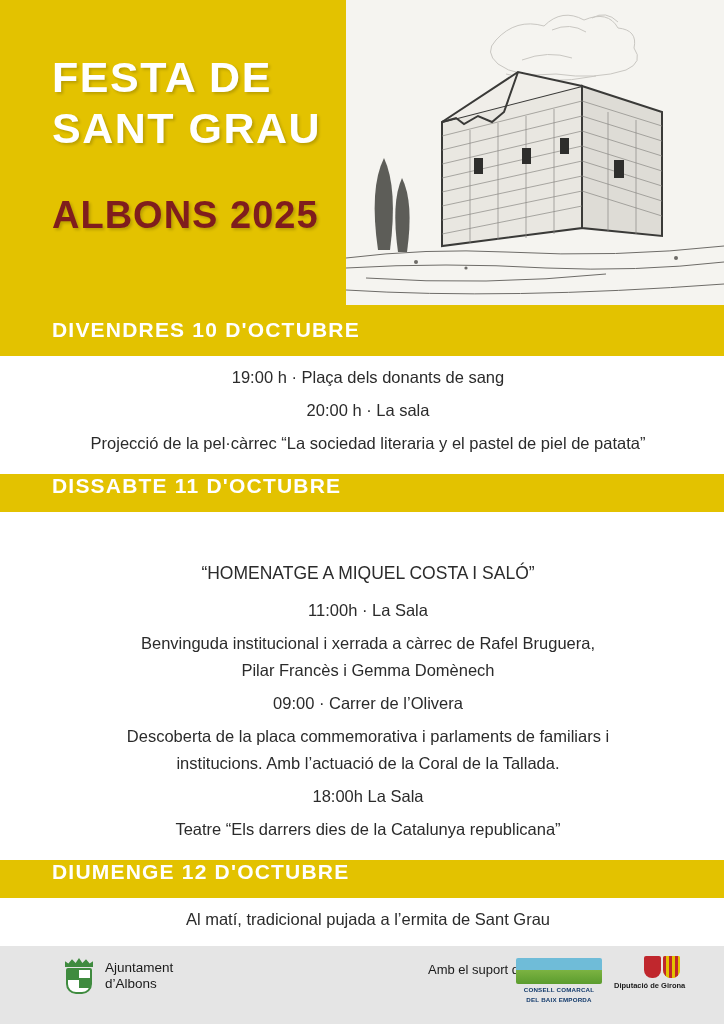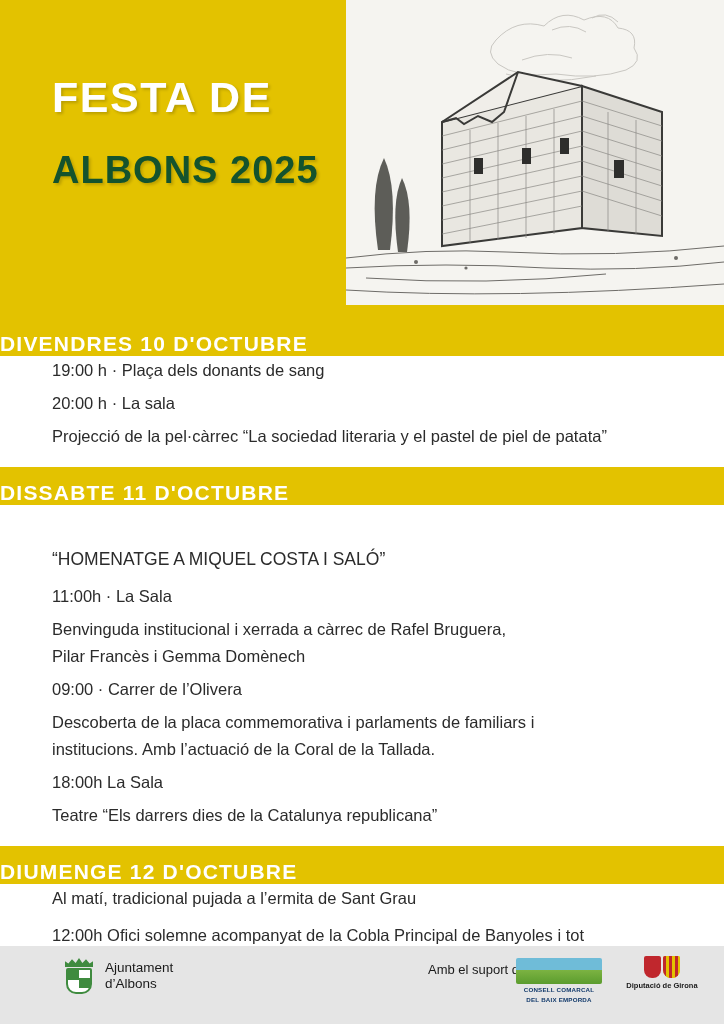--- a/index.html
+++ b/index.html
@@ -23,34 +23,34 @@
     background: #e3c200;
     overflow: hidden;
   }
   .header-left {
     position: absolute;
     left: 0; top: 0;
     width: 388px;
     height: 318px;
     background: #e3c200;
     box-sizing: border-box;
-    padding: 72px 0 0 52px;
+    padding: 52px 0 0 52px;
   }
   .title-line {
     color: #ffffff;
     font-weight: bold;
     font-size: 43px;
     letter-spacing: 1.5px;
     line-height: 51px;
     text-shadow: 2px 2px 3px rgba(0,0,0,0.18);
     white-space: nowrap;
   }
   .subtitle-line {
-    margin-top: 26px;
-    color: #14532d;
+    margin-top: 40px;
+    color: #7f1d1d;
     font-weight: bold;
     font-size: 38px;
     letter-spacing: 1px;
     text-shadow: 2px 2px 3px rgba(0,0,0,0.18);
     white-space: nowrap;
   }
   .header-image {
     position: absolute;
     right: 0; top: 0;
     width: 378px;
@@ -58,34 +58,36 @@
     background: #f4f3ef;
     overflow: hidden;
   }
   .header-image svg { display: block; }
 
   
   .band {
     background: #e3c200;
     height: 38px;
     display: flex;
-    align-items: flex-end;
+    align-items: flex-start;
+    padding-left: 52px;
     box-sizing: border-box;
   }
   .band-label {
     color: #ffffff;
     font-weight: bold;
     font-size: 21px;
     letter-spacing: 1.2px;
     white-space: nowrap;
   }
 
   
   .block {
-    padding: 2px 40px 10px 52px;
+    padding: 9px 40px 10px 52px;
+    text-align: center;
   }
   .line {
     color: #2b2b2b;
     font-size: 16.5px;
     line-height: 25px;
     margin: 0 0 8px 0;
   }
   .line.tight { margin-bottom: 2px; }
   .line.heading-quote {
     font-size: 17.5px;
@@ -148,21 +150,21 @@
     color: #123a6b;
     letter-spacing: 0.2px;
     margin-top: 2px;
     line-height: 8px;
   }
   .logo-dg {
     position: absolute;
     left: 614px;
     top: 10px;
     width: 96px;
-    text-align: center;
+    text-align: left;
   }
   .logo-dg .shield-row {
     display: flex;
     justify-content: center;
     gap: 2px;
   }
   .shield {
     width: 17px;
     height: 22px;
     background: #c0272d;
@@ -210,20 +212,21 @@
   }
   .crest .body .q1 { left: 0; top: 0; }
   .crest .body .q2 { right: 0; bottom: 18%; }
 </style>
 </head>
 <body>
 
 <div class="header">
   <div class="header-left">
     <div class="title-line">FESTA DE</div>
+    <div class="title-line">SANT GRAU</div>
     <div class="subtitle-line">ALBONS 2025</div>
   </div>
 
   <div class="header-image">
     <svg width="378" height="305" viewBox="0 0 378 305" xmlns="http://www.w3.org/2000/svg">
       <rect width="378" height="305" fill="#f5f4f0"></rect>
 
       <g stroke="#c9c7c2" fill="none" stroke-width="1">
         <path d="M150 40 q20 -22 48 -14 q18 -18 40 -6 q24 -10 34 8 q20 2 16 20 q10 14 -8 22 q-30 10 -70 4 q-40 4 -58 -10 q-14 -12 -2 -24 z"></path>
         <path d="M176 60 q26 -10 50 -2"></path>

